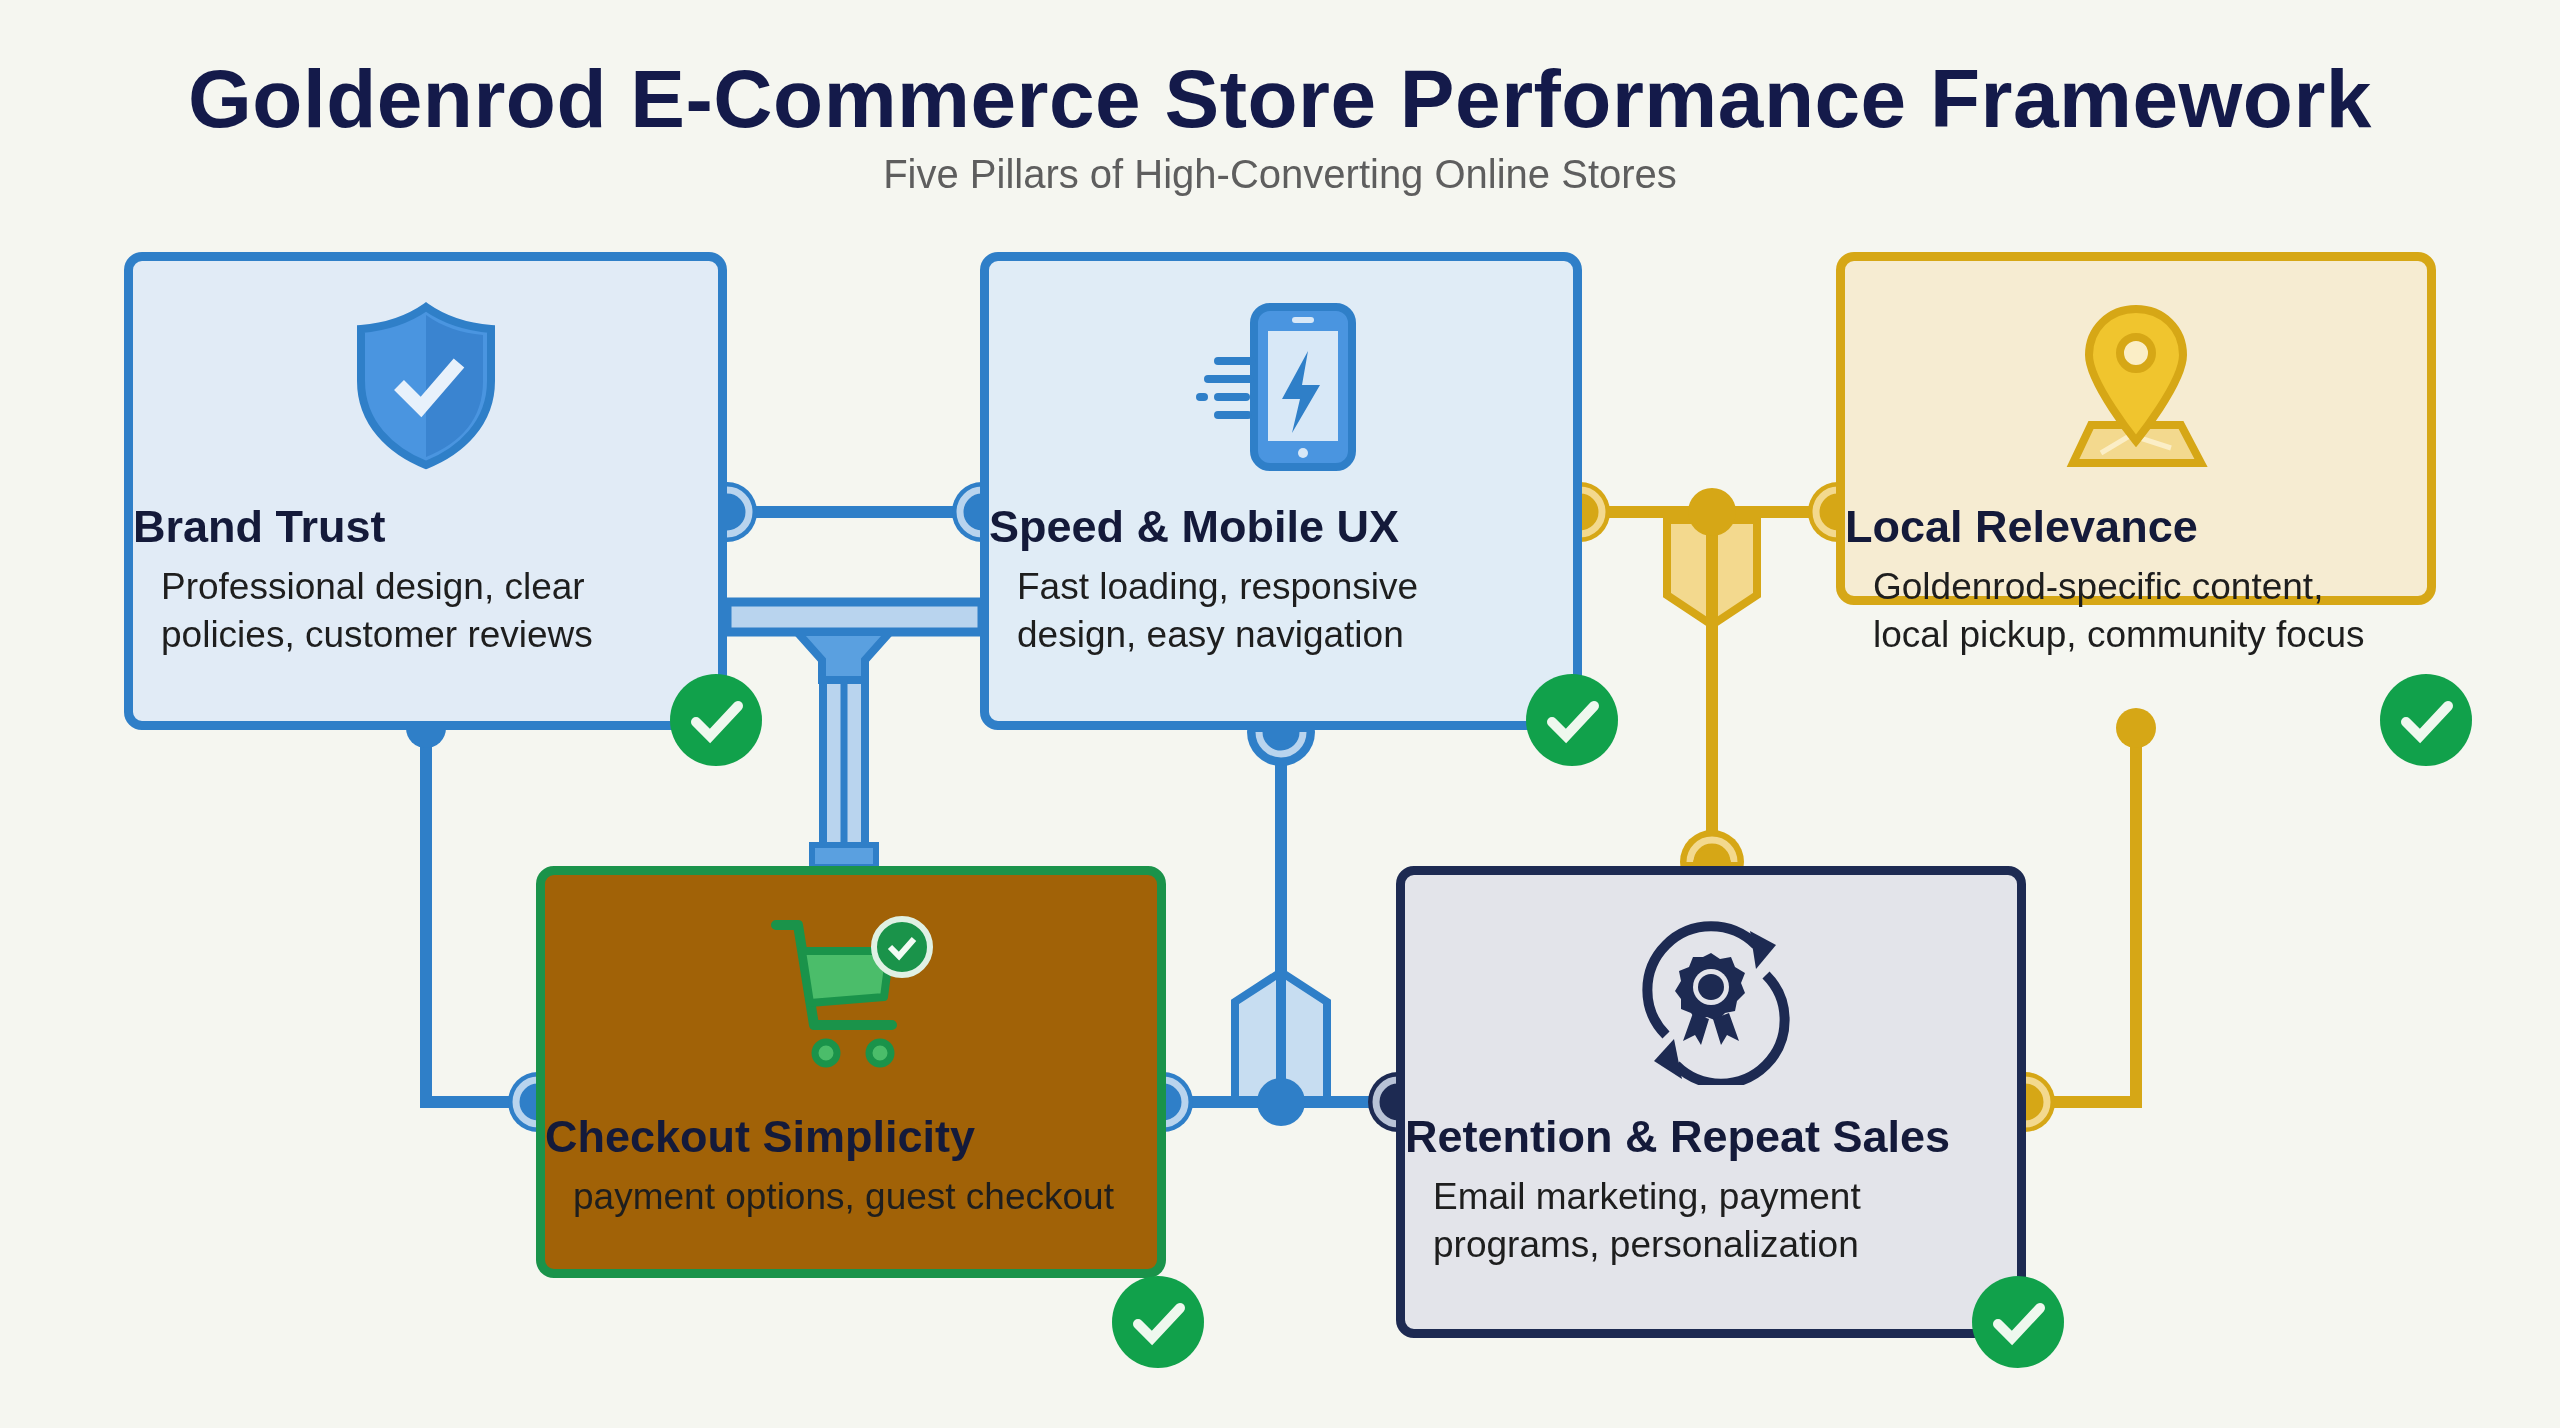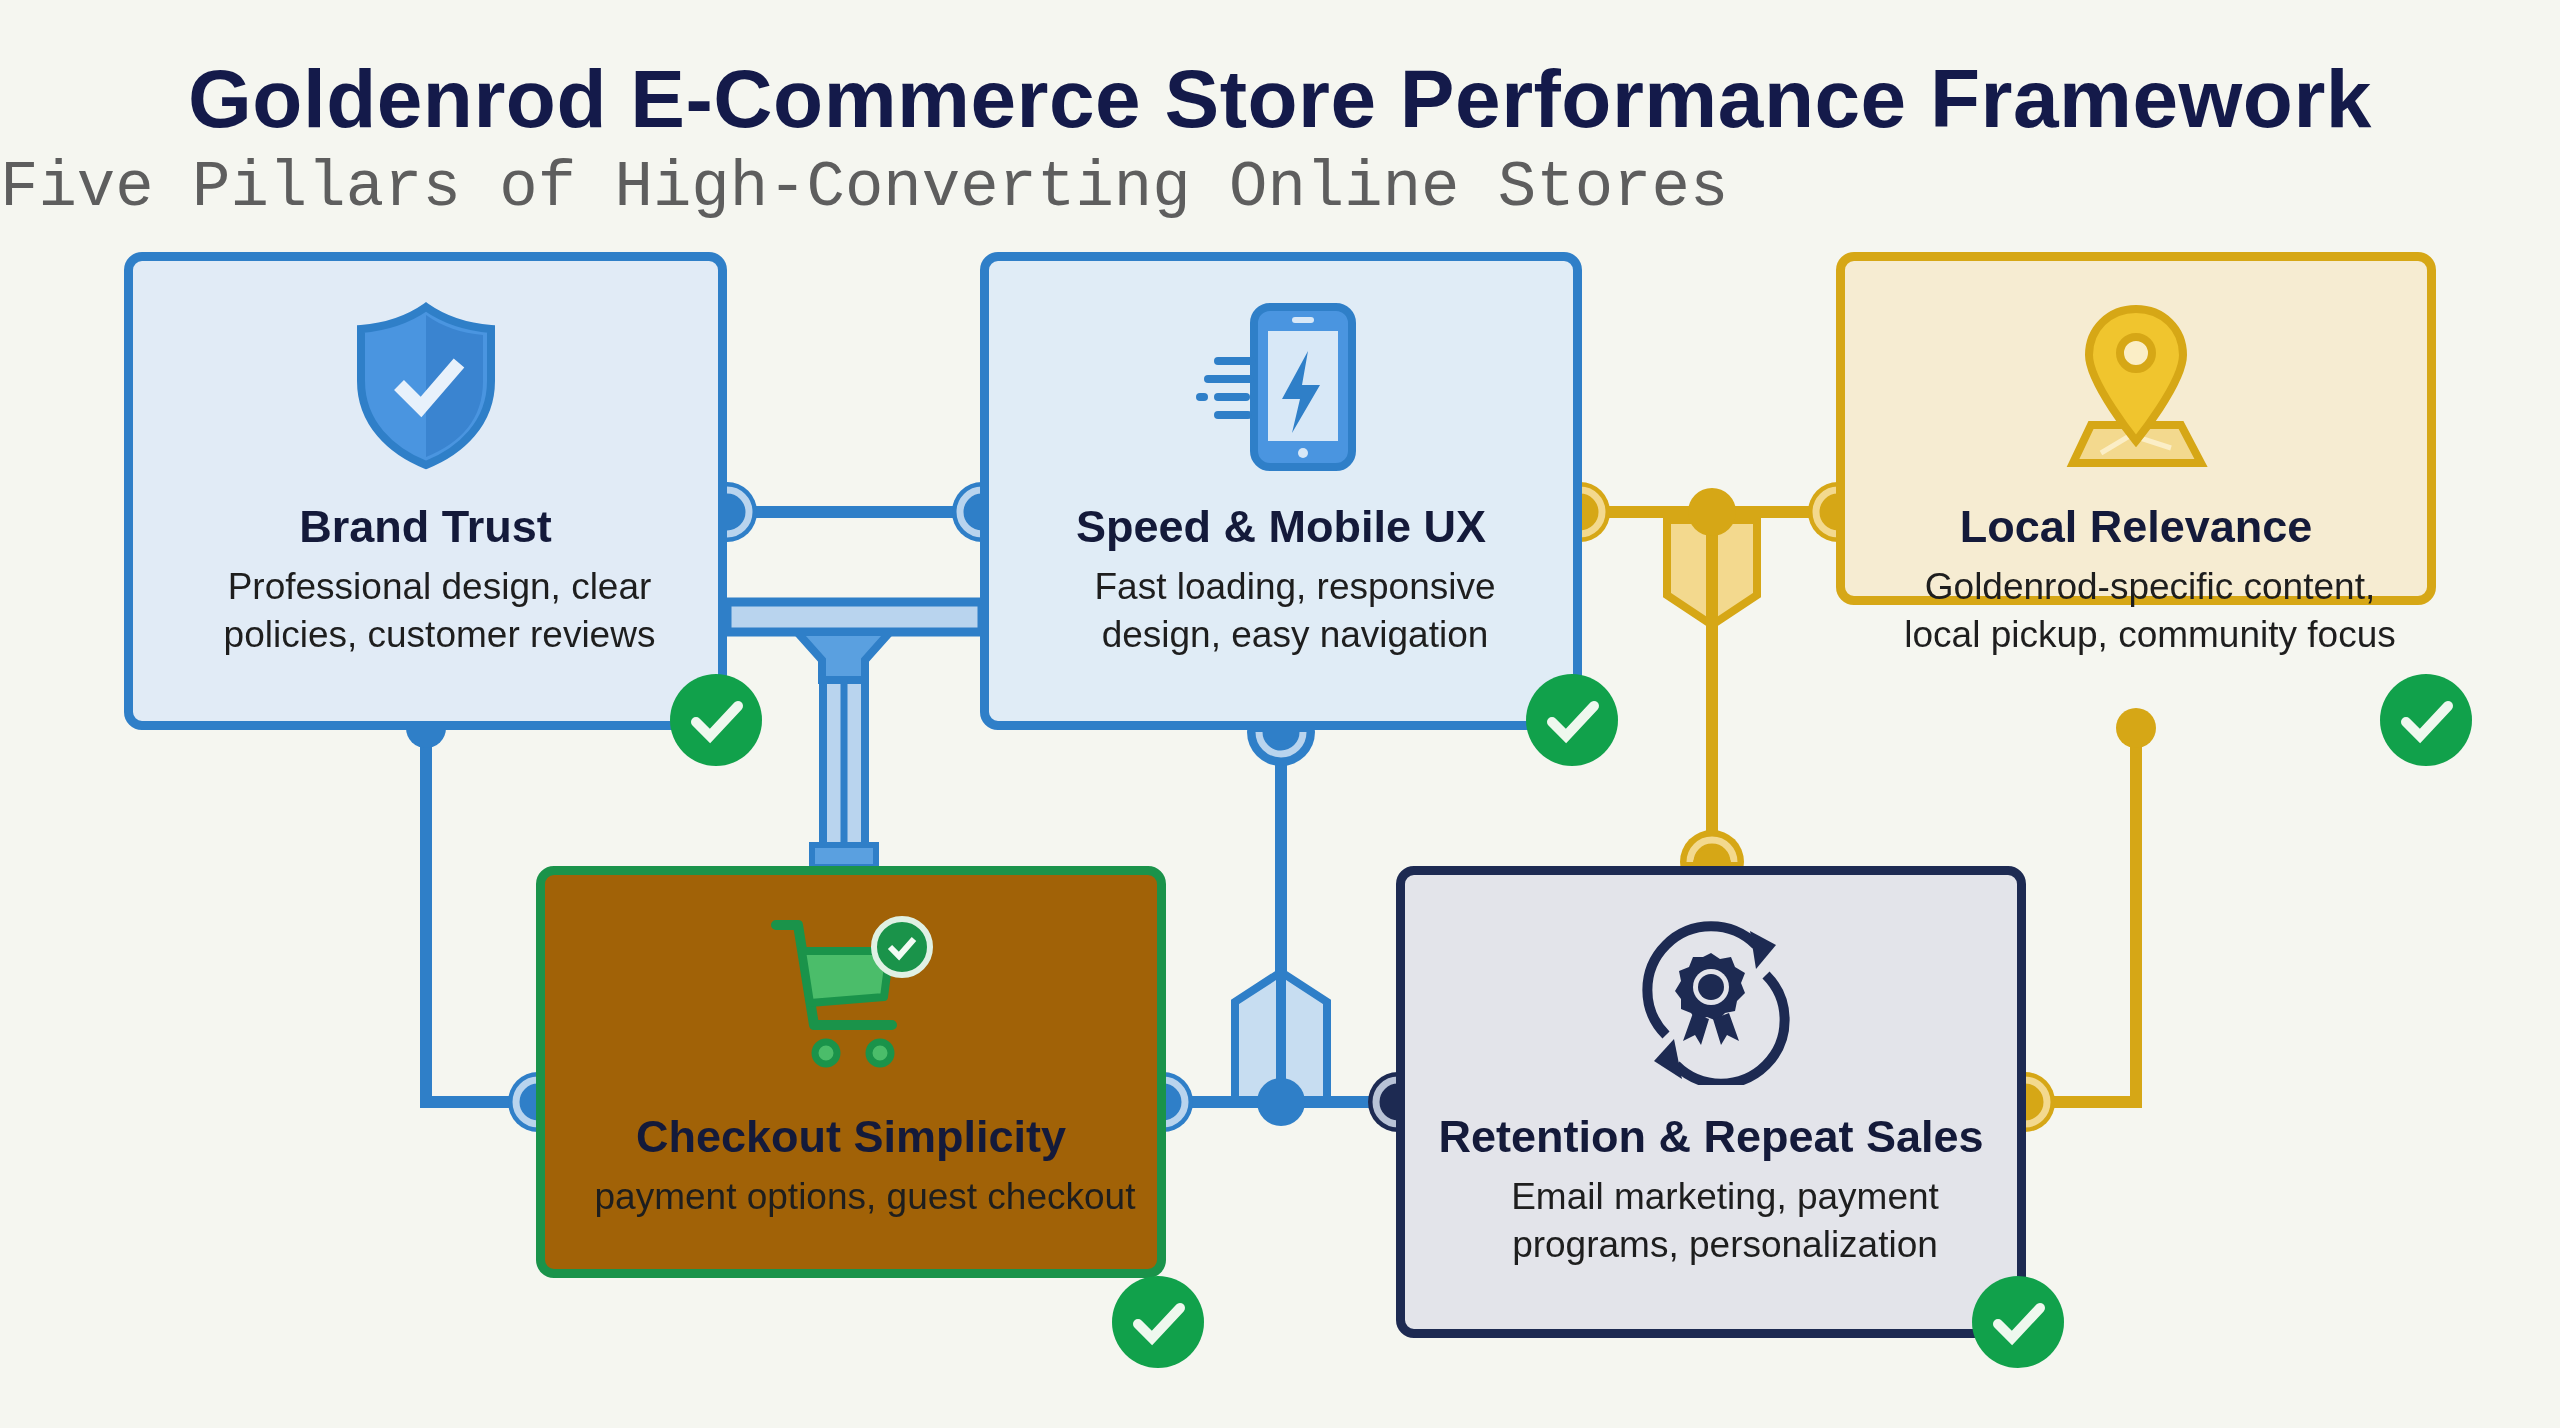--- a/index.html
+++ b/index.html
@@ -7,27 +7,27 @@
     width:2560px; height:1428px; overflow:hidden;
     background:#f5f6f0;
     font-family:"Liberation Sans", "DejaVu Sans", sans-serif;
     position:relative;
   }
   .title {
     position:absolute; left:0; top:52px; width:2560px; text-align:center;
     font-size:82px; font-weight:700; color:#141a4a; letter-spacing:0.5px;
   }
   .subtitle {
-    position:absolute; left:0; top:152px; width:2560px; text-align:left;
-    font-size:64px; color:#5e5e5e;font-family:Liberation Mono, monospace;
+    position:absolute; left:0; top:152px; width:2560px; text-align:center;
+    font-size:40px; color:#5e5e5e;
   }
   svg.wires { position:absolute; left:0; top:0; }
   .card {
     position:absolute; box-sizing:border-box; border-width:9px; border-style:solid;
-    border-radius:18px; text-align:center;text-decoration:underline;
+    border-radius:18px; text-align:left;text-decoration:underline;
   }
   .card .icon { position:absolute; left:0; right:0; margin:auto; }
   .card .ctitle {
     position:absolute; left:0; right:0; font-weight:700; font-size:45px; color:#141a3a;
   }
   .card .cdesc {
     position:absolute; left:0; right:0; font-size:37px; color:#1e1e1e; line-height:48px;margin-left:28px;
   }
   .check {
     position:absolute; width:92px; height:92px; border-radius:50%;

